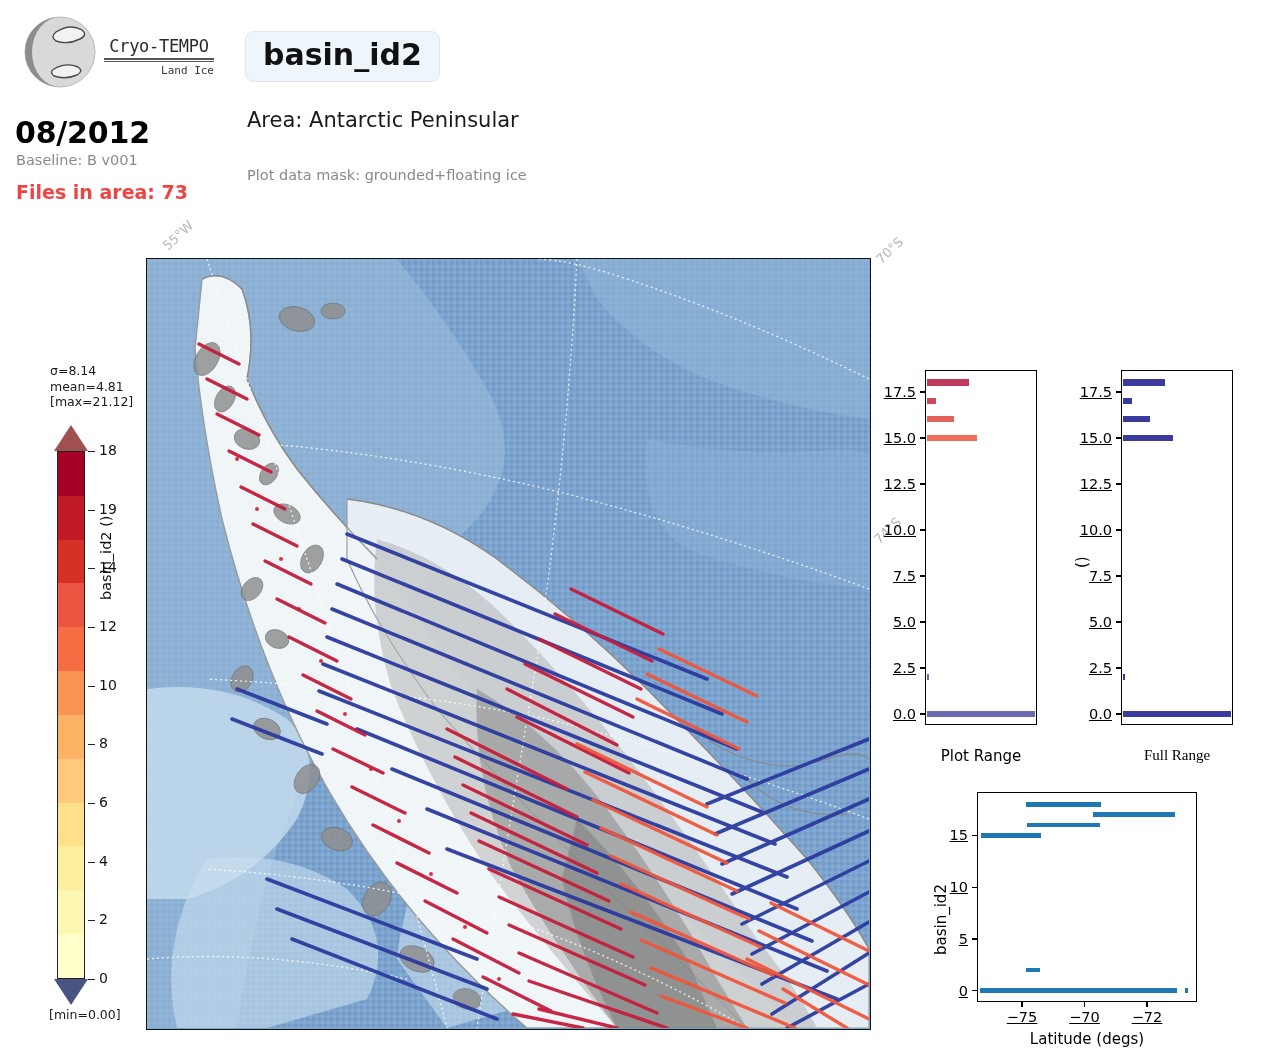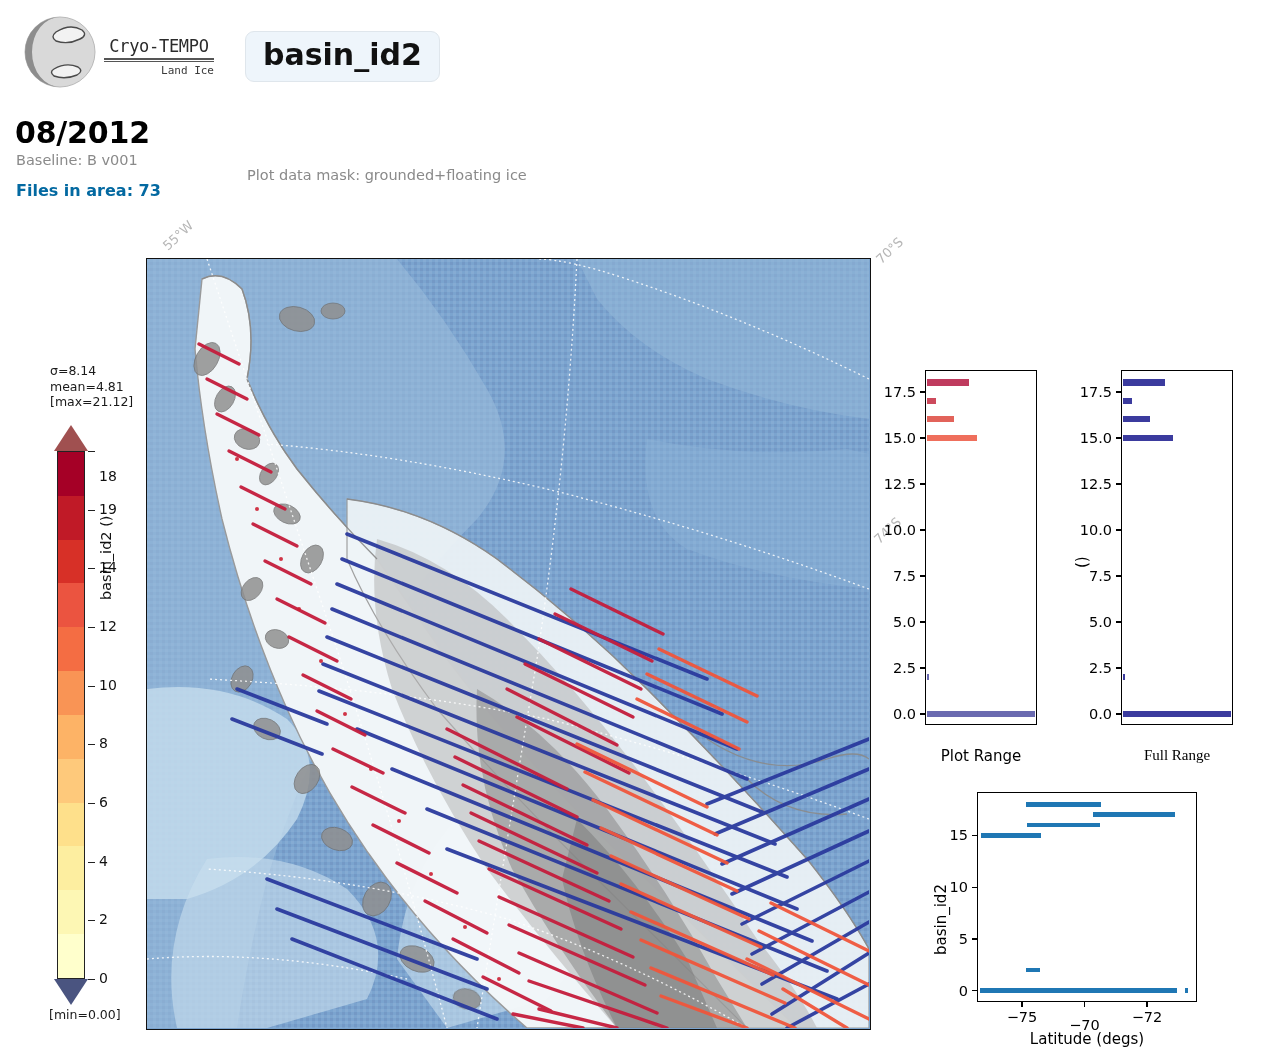--- a/index.html
+++ b/index.html
@@ -21,21 +21,21 @@
 
   .badge{
     position:absolute;left:245px;top:31px;
     background:#eef5fb;border:1px solid #dfe6ec;border-radius:9px;
     padding:7px 17px 10px 17px;
     font-size:30px;font-weight:bold;color:#111;line-height:1.05;
   }
 
   .date-big{position:absolute;left:15px;top:115px;font-size:30px;font-weight:bold;color:#000;letter-spacing:-.2px;}
   .baseline{position:absolute;left:16px;top:152px;font-size:14.5px;color:#8a8a8a;}
-  .files{position:absolute;left:16px;top:181px;font-size:16px;font-weight:bold;color:#0369a1;}
+  .files{position:absolute;left:16px;top:181px;font-size:19px;font-weight:bold;color:#ef4444;}
   .meas{position:absolute;left:16px;top:209px;font-size:14.5px;color:#1a1a1a;}
 
   .area-title{position:absolute;left:247px;top:108px;font-size:21px;color:#1a1a1a;}
   .mask-note{position:absolute;left:247px;top:167px;font-size:14.5px;color:#8a8a8a;}
 
   
   .cb-stats{position:absolute;left:50px;top:363px;font-size:12.5px;color:#1a1a1a;line-height:15.5px;}
   .cb-wrap{position:absolute;left:54px;top:425px;width:34px;height:580px;}
   .cb-tri-top{
     position:absolute;left:0;top:0;width:0;height:0;
@@ -68,21 +68,21 @@
   .glabel{position:absolute;font-size:13px;color:#b6b6b6;white-space:nowrap;}
   .g55{left:160px;top:228px;transform:rotate(-43deg);}
   .g70{left:874px;top:243px;transform:rotate(-43deg);}
   .g74{left:872px;top:523px;transform:rotate(-43deg);}
 
   
   .panel{position:absolute;}
   .axes{position:absolute;border:1.2px solid #000;box-sizing:border-box;background:#fff;}
   .bar{position:absolute;}
   .tick{position:absolute;background:#000;}
-  .ticklbl{position:absolute;font-size:14.5px;color:#000;white-space:nowrap;}
+  .ticklbl{position:absolute;font-size:14.5px;color:#000;white-space:nowrap;text-decoration:underline;}
   .axlbl{position:absolute;font-size:15px;color:#000;white-space:nowrap;}
   .axlbl-rot{transform:rotate(-90deg);transform-origin:left top;}
 </style>
 </head>
 <body>
 
 <div class="page">
 
   <div class="logo">
     <svg width="88" height="76" viewBox="0 0 88 76">
@@ -98,20 +98,21 @@
     <div class="logo-rule2"></div>
     <div class="logo-sub">Land Ice</div>
   </div>
 
   <div class="badge">basin_id2</div>
 
   <div class="date-big">08/2012</div>
   <div class="baseline">Baseline: B v001</div>
   <div class="files">Files in area: 73</div>
 
+  <div class="area-title">Area: Antarctic Peninsular</div>
   <div class="mask-note">Plot data mask: grounded+floating ice</div>
 
   <div class="cb-stats">
     <div>σ=8.14</div>
     <div>mean=4.81</div>
     <div>[max=21.12]</div>
   </div>
 
   <div class="cb-wrap">
     <div class="cb-tri-top"></div>
@@ -144,21 +145,21 @@
       <div class="cb-ticklbl" style="top: 319.333px;">8</div>
       <div class="cb-tick" style="top: 260.667px;"></div>
       <div class="cb-ticklbl" style="top: 260.667px;">10</div>
       <div class="cb-tick" style="top: 202px;"></div>
       <div class="cb-ticklbl" style="top: 202px;">12</div>
       <div class="cb-tick" style="top: 143.333px;"></div>
       <div class="cb-ticklbl" style="top: 143.333px;">14</div>
       <div class="cb-tick" style="top: 84.6667px;"></div>
       <div class="cb-ticklbl" style="top: 84.6667px;">19</div>
       <div class="cb-tick" style="top: 26px;"></div>
-      <div class="cb-ticklbl" style="top: 26px; margin-top: 26px;">18</div>
+      <div class="cb-ticklbl" style="top: 26px;">18</div>
     </div>
   <div class="cb-axis-label">basin_id2 ()</div>
   <div class="cb-min">[min=0.00]</div>
 
   <div class="map">
     <svg class="map-svg" width="722" height="769" viewBox="0 0 722 769">
       <defs>
         <clipPath id="mapclip">
             <rect x="0" y="0" width="722" height="769"></rect>
           </clipPath>
@@ -396,21 +397,21 @@
       <div class="bar" style="left: 1122.5px; top: 379.476px; width: 42.12px; height: 6.2px; background: rgb(59, 59, 158);"></div>
     </div>
 
   <div class="panel" id="panel-scatter" style="left:0;top:0;">
     <div class="axes" id="ax-scatter" style="left:977px;top:792px;width:220px;height:210px;"></div>
     <div class="axlbl" id="lbl-scatter-x" style="left:1087px;top:1030px;transform:translateX(-50%);">Latitude (degs)</div>
     <div class="axlbl axlbl-rot" id="lbl-scatter-y" style="left:932px;top:955px;">basin_id2</div>
   <div class="tick" style="left: 1021.4px; top: 1002px; width: 1.3px; height: 5px;"></div>
       <div class="ticklbl" style="left: 1022px; top: 1009px; transform: translate(-50%, 0px);">−75</div>
       <div class="tick" style="left: 1083.9px; top: 1002px; width: 1.3px; height: 5px;"></div>
-      <div class="ticklbl" style="left: 1084.5px; top: 1009px; transform: translate(-50%, 0px); margin-top: 8px;">−70</div>
+      <div class="ticklbl" style="left: 1084.5px; top: 1009px; transform: translate(-50%, 0px);">−70</div>
       <div class="tick" style="left: 1146.4px; top: 1002px; width: 1.3px; height: 5px;"></div>
       <div class="ticklbl" style="left: 1147px; top: 1009px; transform: translate(-50%, 0px);">−72</div>
       <div class="tick" style="left: 972px; top: 990.021px; width: 5px; height: 1.3px;"></div>
       <div class="ticklbl" style="left: 968px; top: 990.621px; transform: translate(-100%, -50%);">0</div>
       <div class="tick" style="left: 972px; top: 938.297px; width: 5px; height: 1.3px;"></div>
       <div class="ticklbl" style="left: 968px; top: 938.897px; transform: translate(-100%, -50%);">5</div>
       <div class="tick" style="left: 972px; top: 886.572px; width: 5px; height: 1.3px;"></div>
       <div class="ticklbl" style="left: 968px; top: 887.172px; transform: translate(-100%, -50%);">10</div>
       <div class="tick" style="left: 972px; top: 834.848px; width: 5px; height: 1.3px;"></div>
       <div class="ticklbl" style="left: 968px; top: 835.448px; transform: translate(-100%, -50%);">15</div>

